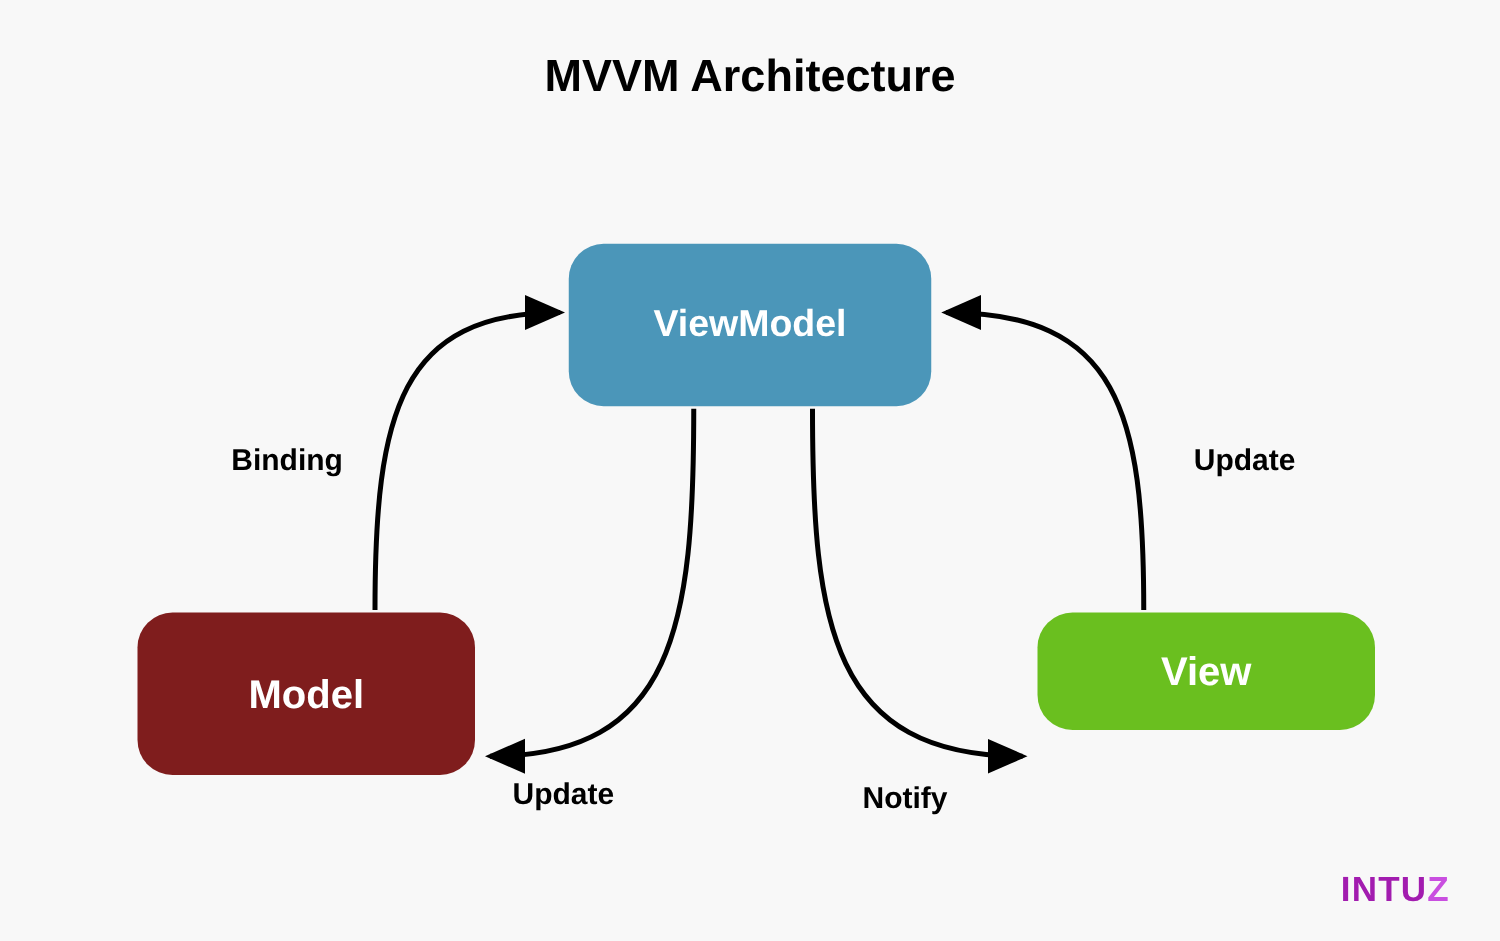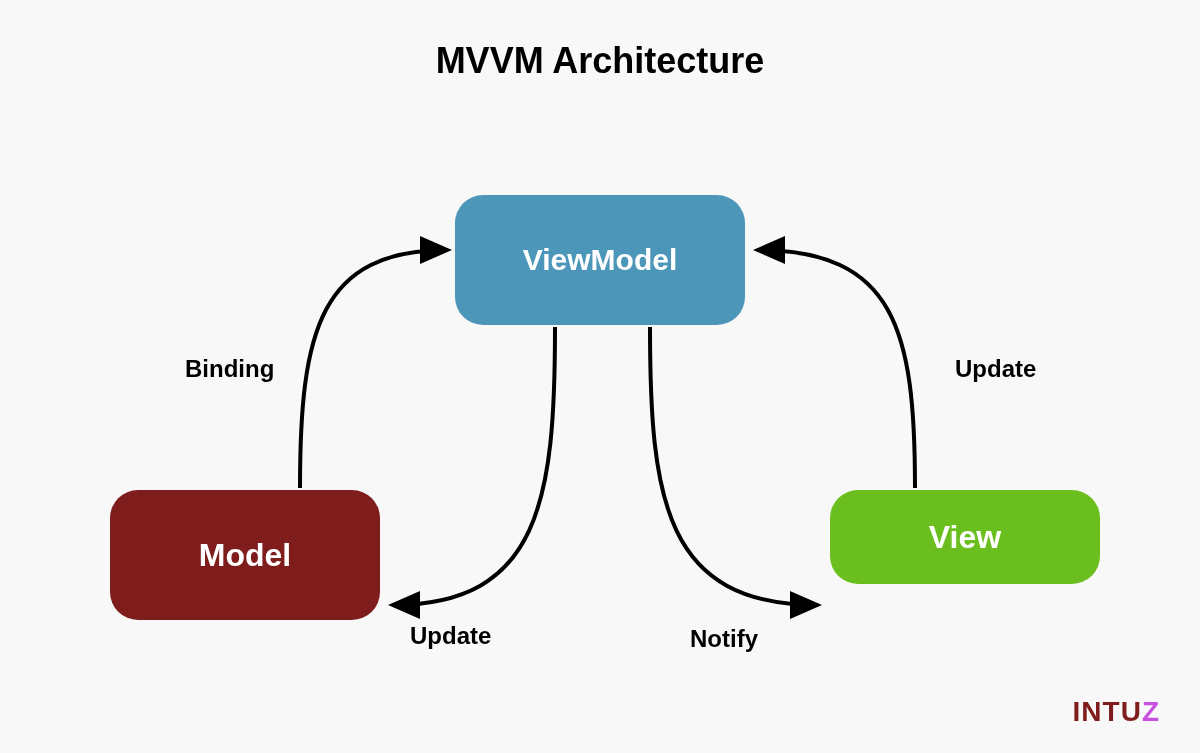--- a/index.html
+++ b/index.html
@@ -89,21 +89,21 @@
       pointer-events: none;
     }
     .brand {
       position: absolute;
       right: 40px;
       bottom: 25px;
       font-size: 28px;
       font-weight: 700;
       letter-spacing: 1px;
     }
-    .brand .b1 { color: #7f1d1d; }
+    .brand .b1 { color: #a21caf; }
     .brand .b2 { color: #c94fe0; }
   </style>
 </head>
 <body>
 
 <div class="title">MVVM Architecture</div>
 
 <div class="box box-vm">
   <span>ViewModel</span>
 </div>

